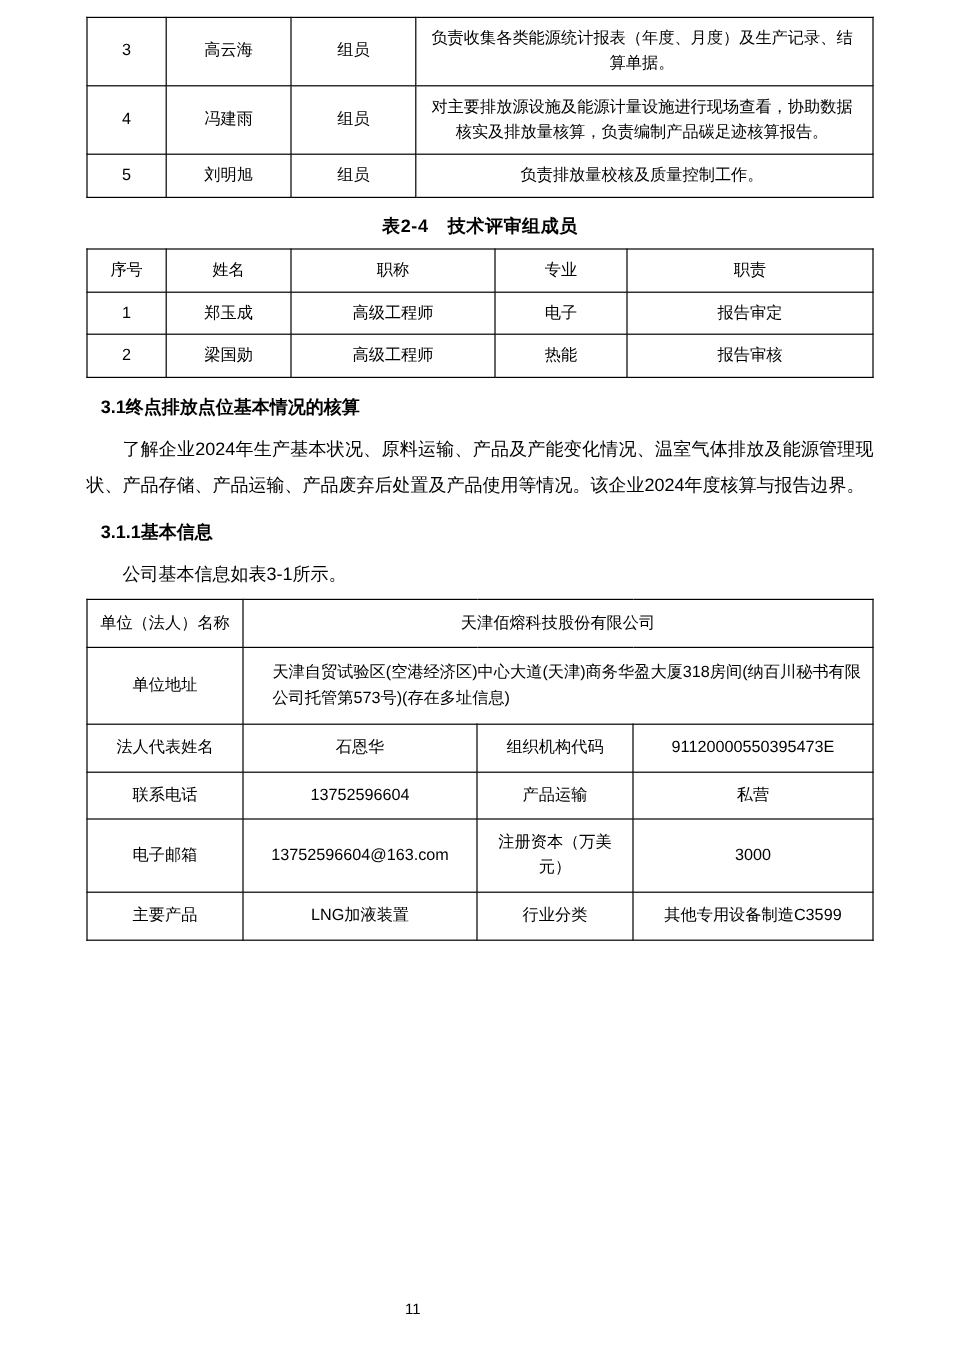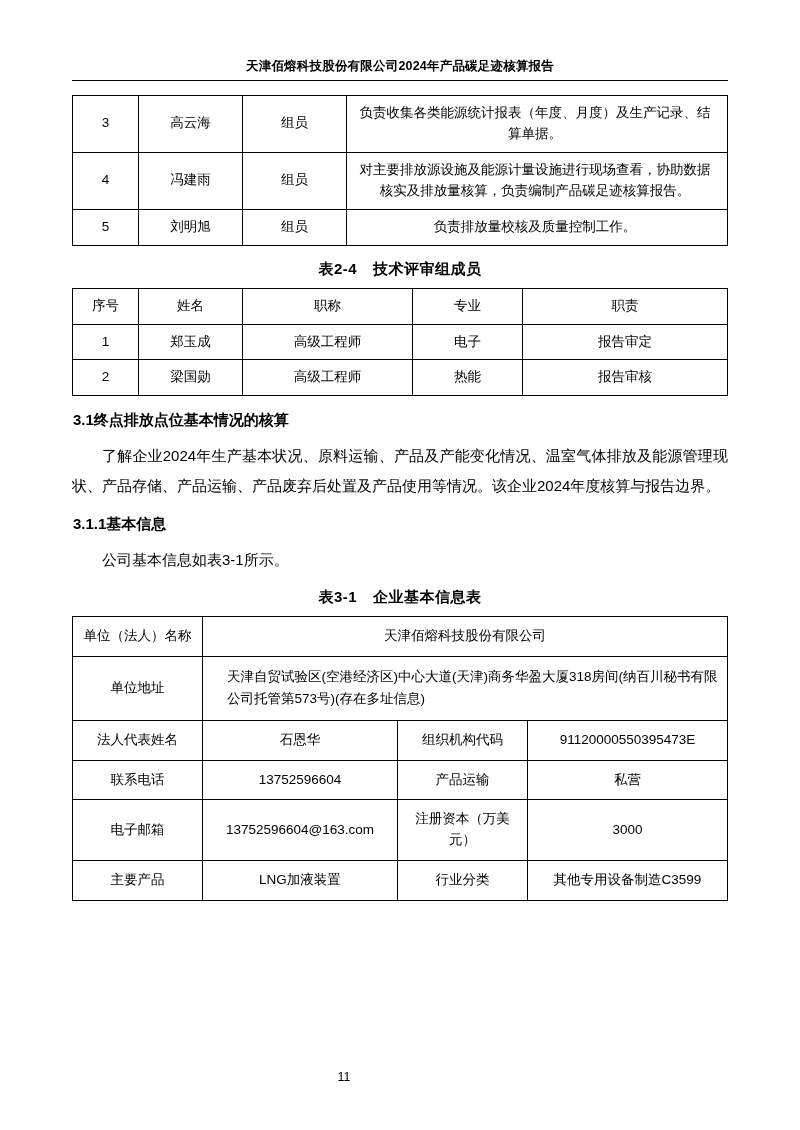--- a/index.html
+++ b/index.html
@@ -69,21 +69,21 @@
   }
   
   h3.sec {
     font-size: 15.5px;
     font-weight: bold;
     margin: 17px 0 12px 0;
   }
   h4.sec {
     font-size: 15px;
     font-weight: bold;
-    margin: 15px 0 11px 1px;
+    margin: 15px 0 11px 12px;
   }
   p.body {
     font-size: 15px;
     line-height: 1.95;
     margin: 0 0 6px 0;
     text-align: justify;
     text-justify: inter-ideograph;
     text-indent: 2em;
   }
   
@@ -107,21 +107,20 @@
     width: 688px;
     text-align: center;
     font-size: 12.5px;
   }
 </style>
 </head>
 <body>
 
 <div class="page">
 
-  <div class="doc-header">天津佰熔科技股份有限公司2024年产品碳足迹核算报告</div>
 
   <table class="tbl-continued">
     <colgroup>
       <col style="width:66px">
       <col style="width:104px">
       <col style="width:104px">
       <col>
     </colgroup>
     <tbody>
       <tr>
@@ -180,23 +179,20 @@
         <td>报告审核</td>
       </tr>
     </tbody>
   </table>
 
   <h4 class="sec">3.1终点排放点位基本情况的核算</h4>
   <p class="body">了解企业2024年生产基本状况、原料运输、产品及产能变化情况、温室气体排放及能源管理现状、产品存储、产品运输、产品废弃后处置及产品使用等情况。该企业2024年度核算与报告边界。</p>
   <h4 class="sec">3.1.1基本信息</h4>
   <p class="body">公司基本信息如表3-1所示。</p>
 
-  <div class="caption">
-    <span>表3-1</span><span class="gap"></span><span>企业基本信息表</span>
-  </div>
 
   <table class="info-tbl">
     <colgroup>
       <col style="width:130px">
       <col style="width:195px">
       <col style="width:130px">
       <col>
     </colgroup>
     <tbody>
       <tr>

